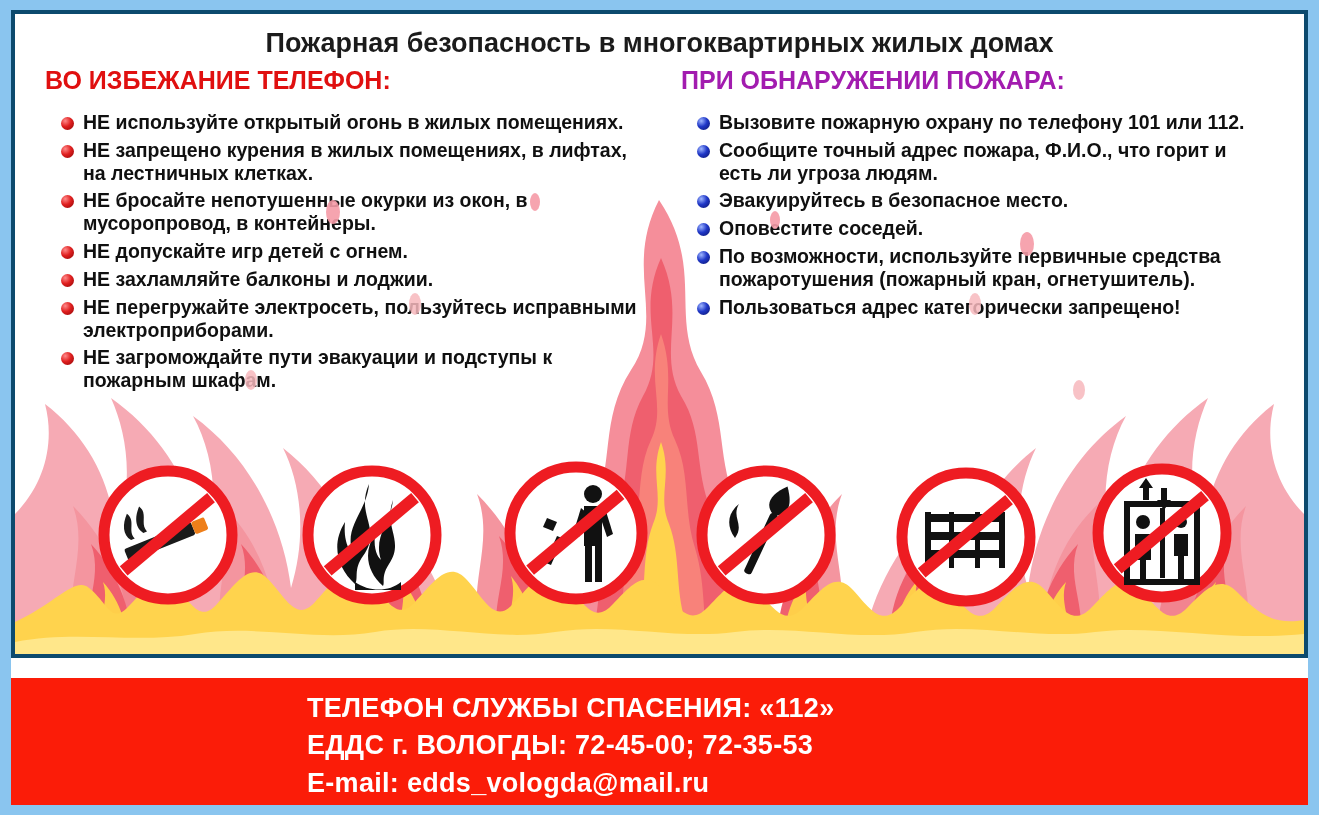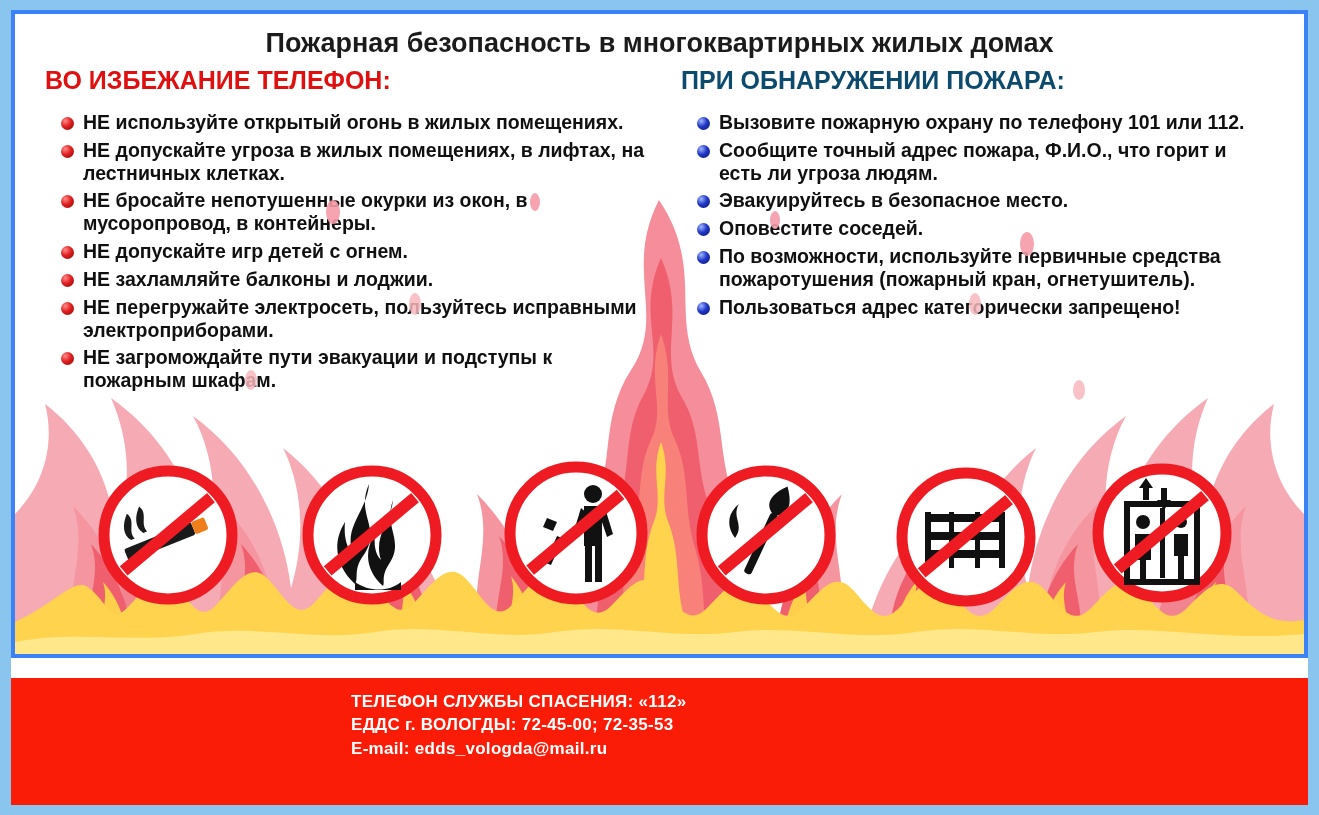--- a/index.html
+++ b/index.html
@@ -31,21 +31,21 @@
     box-sizing: border-box;
   }
   
   .main-card {
     position: absolute;
     left: 11px;
     top: 10px;
     width: 1297px;
     height: 648px;
     background: #ffffff;
-    border: 4px solid #3b82f6;
+    border: 4px solid #0c4a6e;
     box-sizing: border-box;
     overflow: hidden;
   }
 
   .title {
     position: absolute;
     left: 0;
     top: 14px;
     width: 100%;
     text-align: center;
@@ -70,21 +70,21 @@
   .col-right { left: 666px; width: 600px; }
 
   .col-head {
     font-size: 25px;
     font-weight: bold;
     letter-spacing: 0px;
     margin: 0 0 6px 0;
     white-space: nowrap;
   }
   .col-head.red { color: #e01010; }
-  .col-head.blue { color: #0c4a6e; }
+  .col-head.blue { color: #a21caf; }
 
   ul.rules {
     list-style: none;
     margin: 16px;
     padding: 0;
   }
   ul.rules li {
     position: relative;
     padding-left: 22px;
     margin-bottom: 5px;
@@ -150,45 +150,44 @@
     width: 1297px;
     height: 127px;
     background: #fb1c08;
     box-sizing: border-box;
   }
   .banner-inner {
     position: absolute;
     left: 296px;
     top: 12px;
     color: #ffffff;
-    font-size: 17px;
+    font-size: 27px;
     font-weight: bold;
     line-height: 1.38;
     letter-spacing: 0.3px;
-    margin-left: 44px;
   }
   .banner-inner div { white-space: nowrap; }
 </style>
 </head>
 <body>
 
 <div class="poster">
   <div class="inner-frame"></div>
 
   <div class="main-card">
 
     <div class="title">Пожарная безопасность в многоквартирных жилых домах</div>
 
     <div class="columns">
 
       <div class="col col-left">
         <div class="col-head red">ВО ИЗБЕЖАНИЕ ТЕЛЕФОН:</div>
         <ul class="rules">
           <li><span class="bullet red"></span><span>НЕ используйте открытый огонь в жилых помещениях.</span></li>
-          <li><span class="bullet red"></span><span>НЕ допускайте угроза в жилых помещениях, в лифтах, на лестничных клетках.</span></li>
+          <li><span class="bullet red"></span><span>НЕ запрещено курения в жилых помещениях, в лифтах, на лестничных клетках.</span></li>
           <li><span class="bullet red"></span><span>НЕ бросайте непотушенные окурки из окон, в мусоропровод, в контейнеры.</span></li>
           <li><span class="bullet red"></span><span>НЕ допускайте игр детей с огнем.</span></li>
           <li><span class="bullet red"></span><span>НЕ захламляйте балконы и лоджии.</span></li>
           <li><span class="bullet red"></span><span>НЕ перегружайте электросеть, пользуйтесь исправными электроприборами.</span></li>
           <li><span class="bullet red"></span><span>НЕ загромождайте пути эвакуации и подступы к пожарным шкафам.</span></li>
         </ul>
       </div>
 
       <div class="col col-right">
         <div class="col-head blue">ПРИ ОБНАРУЖЕНИИ ПОЖАРА:</div>

